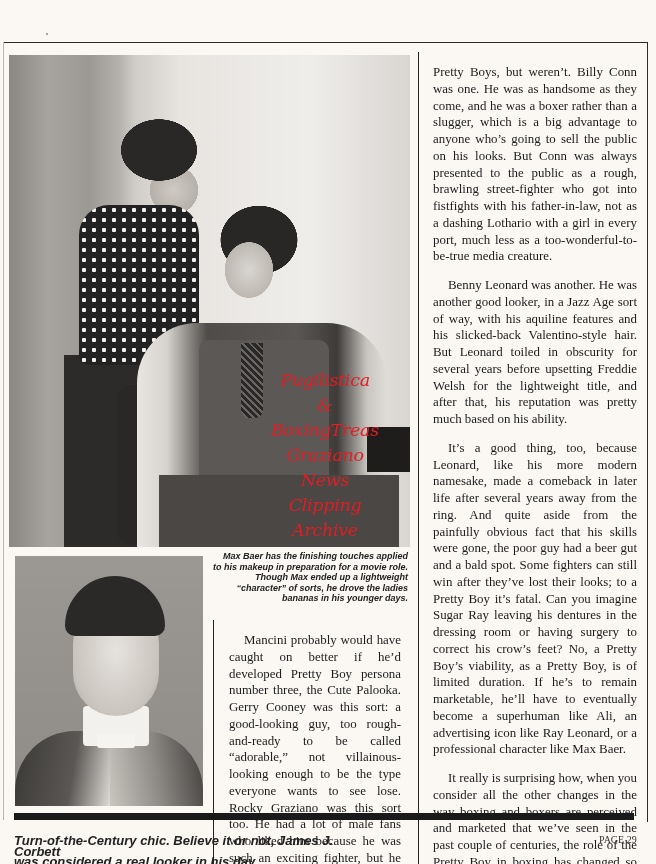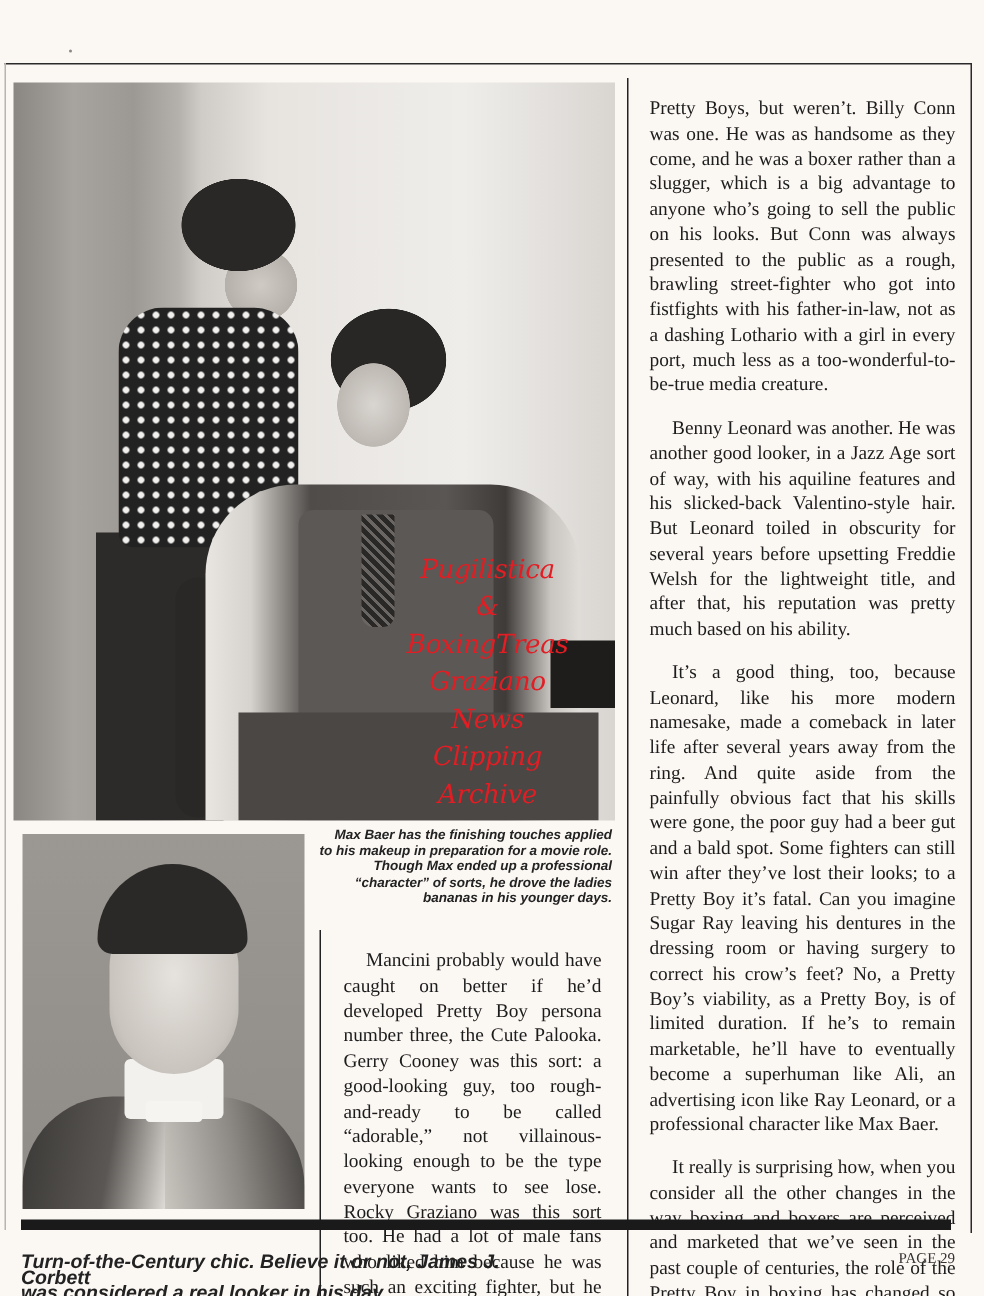--- a/index.html
+++ b/index.html
@@ -185,21 +185,21 @@
   <span>BoxingTreas</span>
   <span>Graziano</span>
   <span>News</span>
   <span>Clipping</span>
   <span>Archive</span>
 </div>
 
 <div class="caption caption-top">
   <span class="l">Max Baer has the finishing touches applied</span>
   <span class="l">to his makeup in preparation for a movie role.</span>
-  <span class="l">Though Max ended up a professional</span>
+  <span class="l">Though Max ended up a lightweight</span>
   <span class="l">“character” of sorts, he drove the ladies</span>
   <span class="l">bananas in his younger days.</span>
 </div>
 
 <div class="photo photo-bottom">
   <div class="coat-l"></div>
   <div class="coat-r"></div>
   <div class="collar"></div>
   <div class="bowtie"></div>
   <div class="face"></div>

